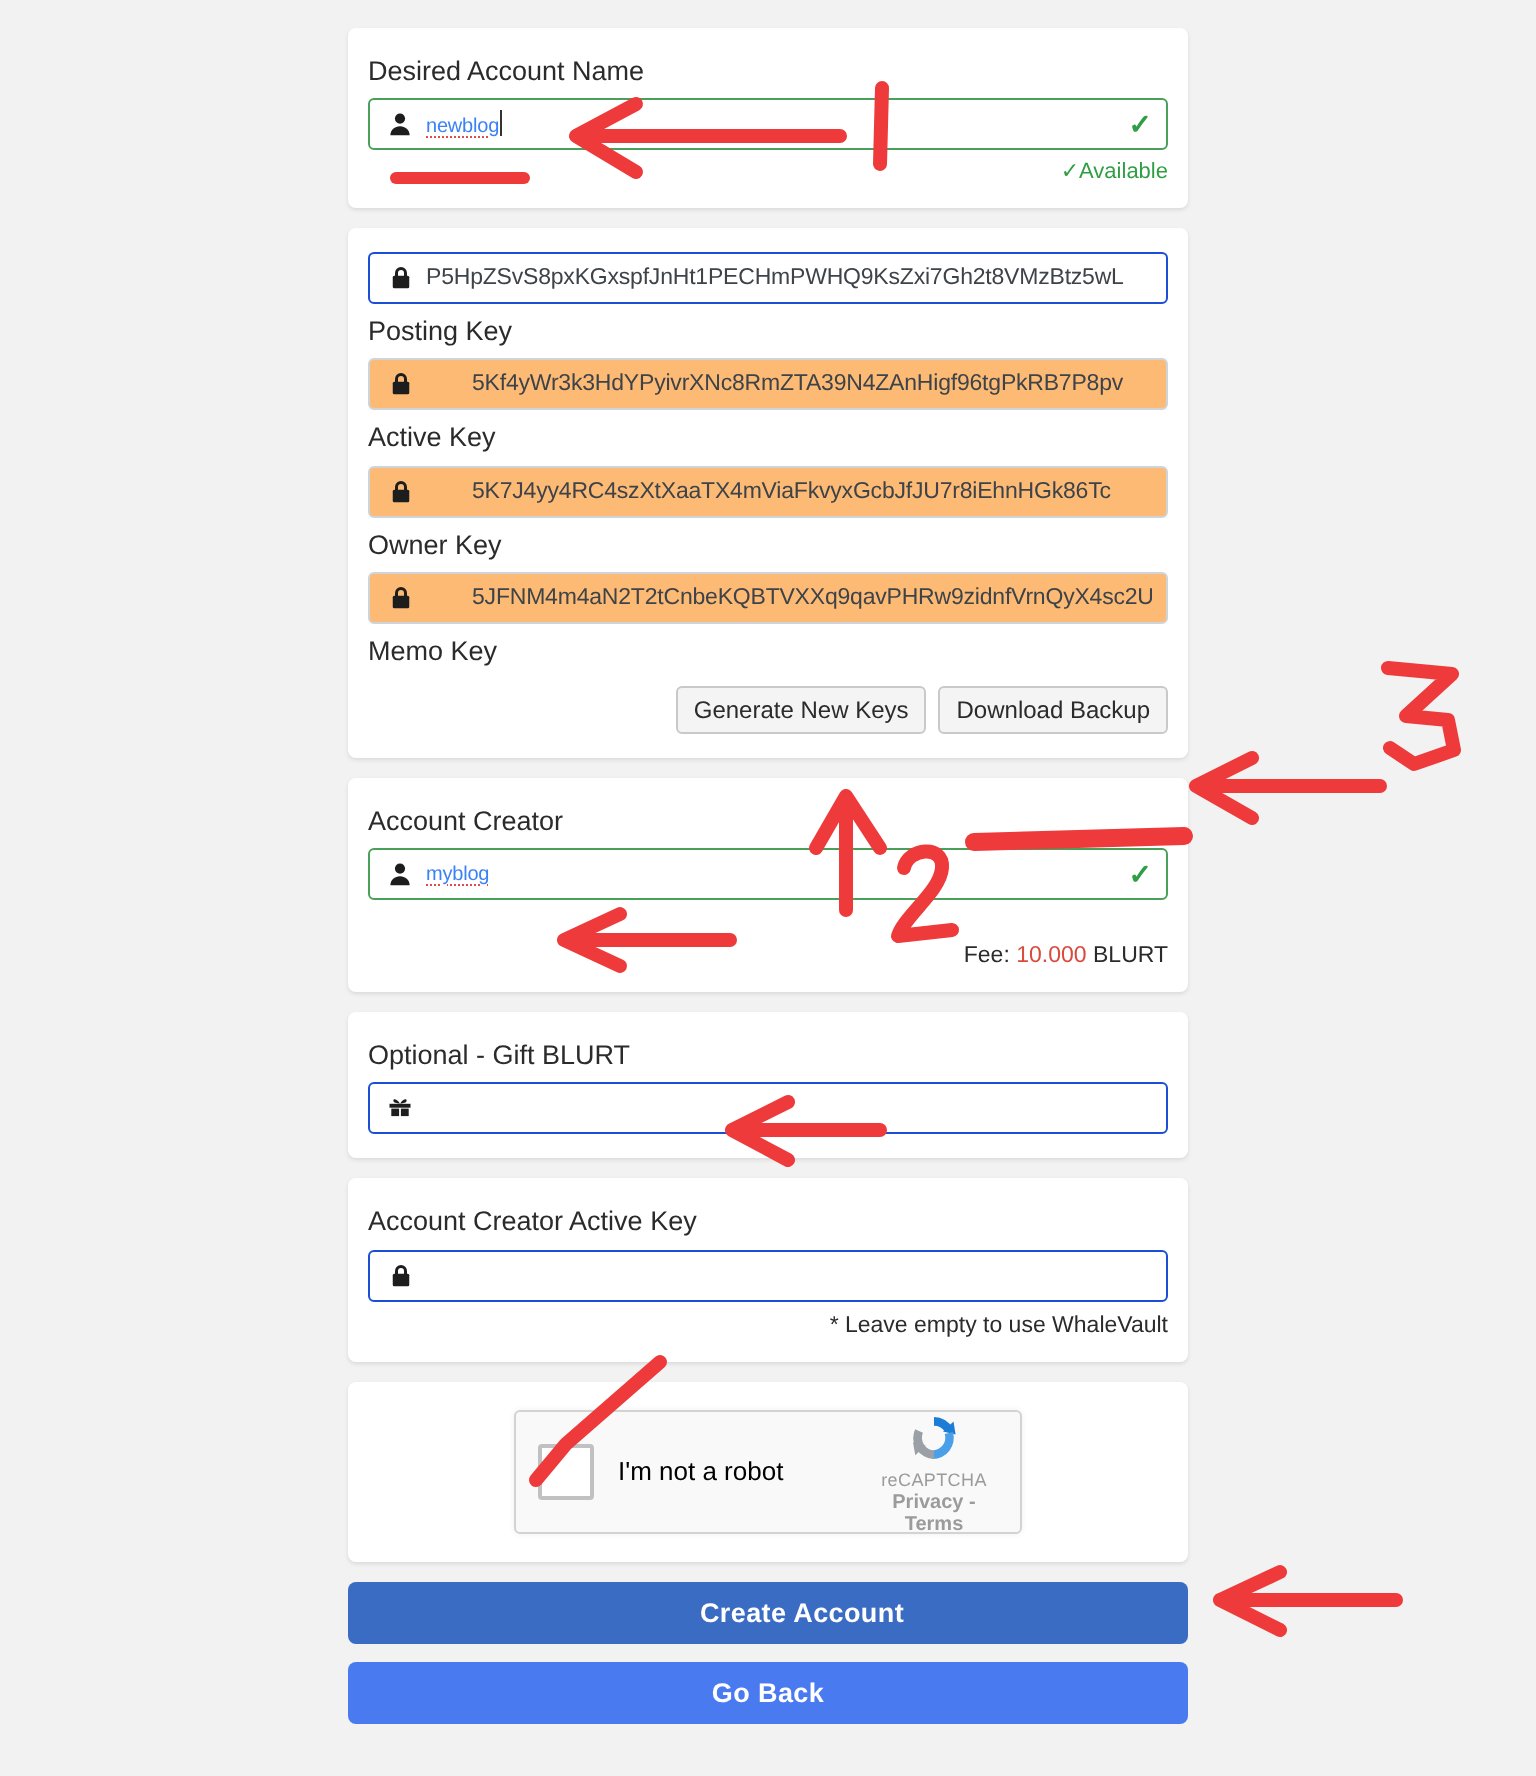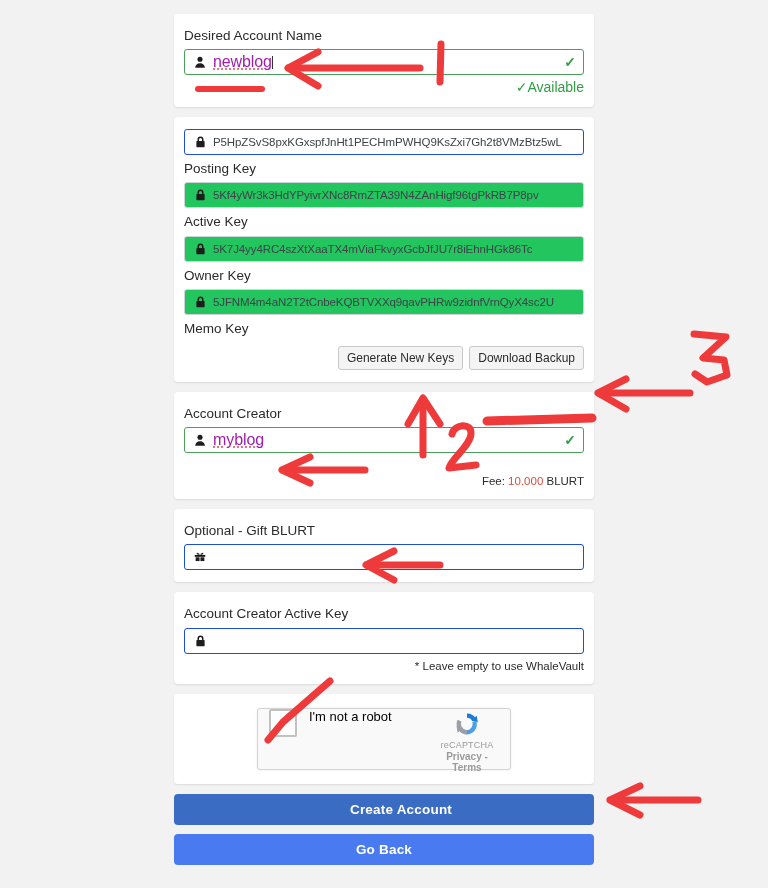--- a/index.html
+++ b/index.html
@@ -48,38 +48,39 @@
     background: #ffffff;
     height: 26px;
     box-sizing: border-box;
     padding: 0 7px;
     position: relative;
   }
   .input-box.valid {
     border: 1px solid #4aa05a;
   }
   .input-box.readonly {
-    background: #22c55e;
+    background: #fdba74;
     border: 1px solid #ced4da;
     color: #495057;
+    gap: 23px;
   }
   .input-box.readonly-white {
     background: #ffffff;
   }
   .icon-slot {
     width: 16px;
     flex: 0 0 16px;
     display: flex;
     align-items: center;
     justify-content: center;
     margin-right: 5px;
   }
   .input-text {
-    font-size: 16px;
-    color: #a21caf;
+    font-size: 10px;
+    color: #3b82f6;
     flex: 1;
     white-space: nowrap;
     overflow: hidden;
     letter-spacing: -0.1px;
   }
   .input-text.key {
     color: #3d4349;
     font-size: 11.5px;
   }
   .spell {
@@ -98,21 +99,21 @@
   }
   .check-right {
     color: #2f9e44;
     font-size: 14px;
     font-weight: bold;
     margin-left: auto;
     padding-left: 6px;
   }
   .available {
     text-align: right;
-    font-size: 14px;
+    font-size: 11px;
     color: #2f9e44;
     margin-top: 4px;
   }
   .fee-line {
     text-align: right;
     font-size: 11.5px;
     color: #2b2b2b;
     margin-top: 22px;
   }
   .fee-amount {
@@ -150,21 +151,21 @@
     display: flex;
     justify-content: center;
   }
   .recaptcha {
     width: 254px;
     height: 62px;
     border: 1px solid #d3d3d3;
     border-radius: 3px;
     background: #f9f9f9;
     display: flex;
-    align-items: flex-start;
+    align-items: center;
     box-sizing: border-box;
     padding: 0 11px;
     box-shadow: 0 0 3px rgba(0,0,0,0.07);
   }
   .rc-checkbox {
     width: 24px;
     height: 24px;
     border: 2px solid #c1c1c1;
     border-radius: 2px;
     background: #fff;

